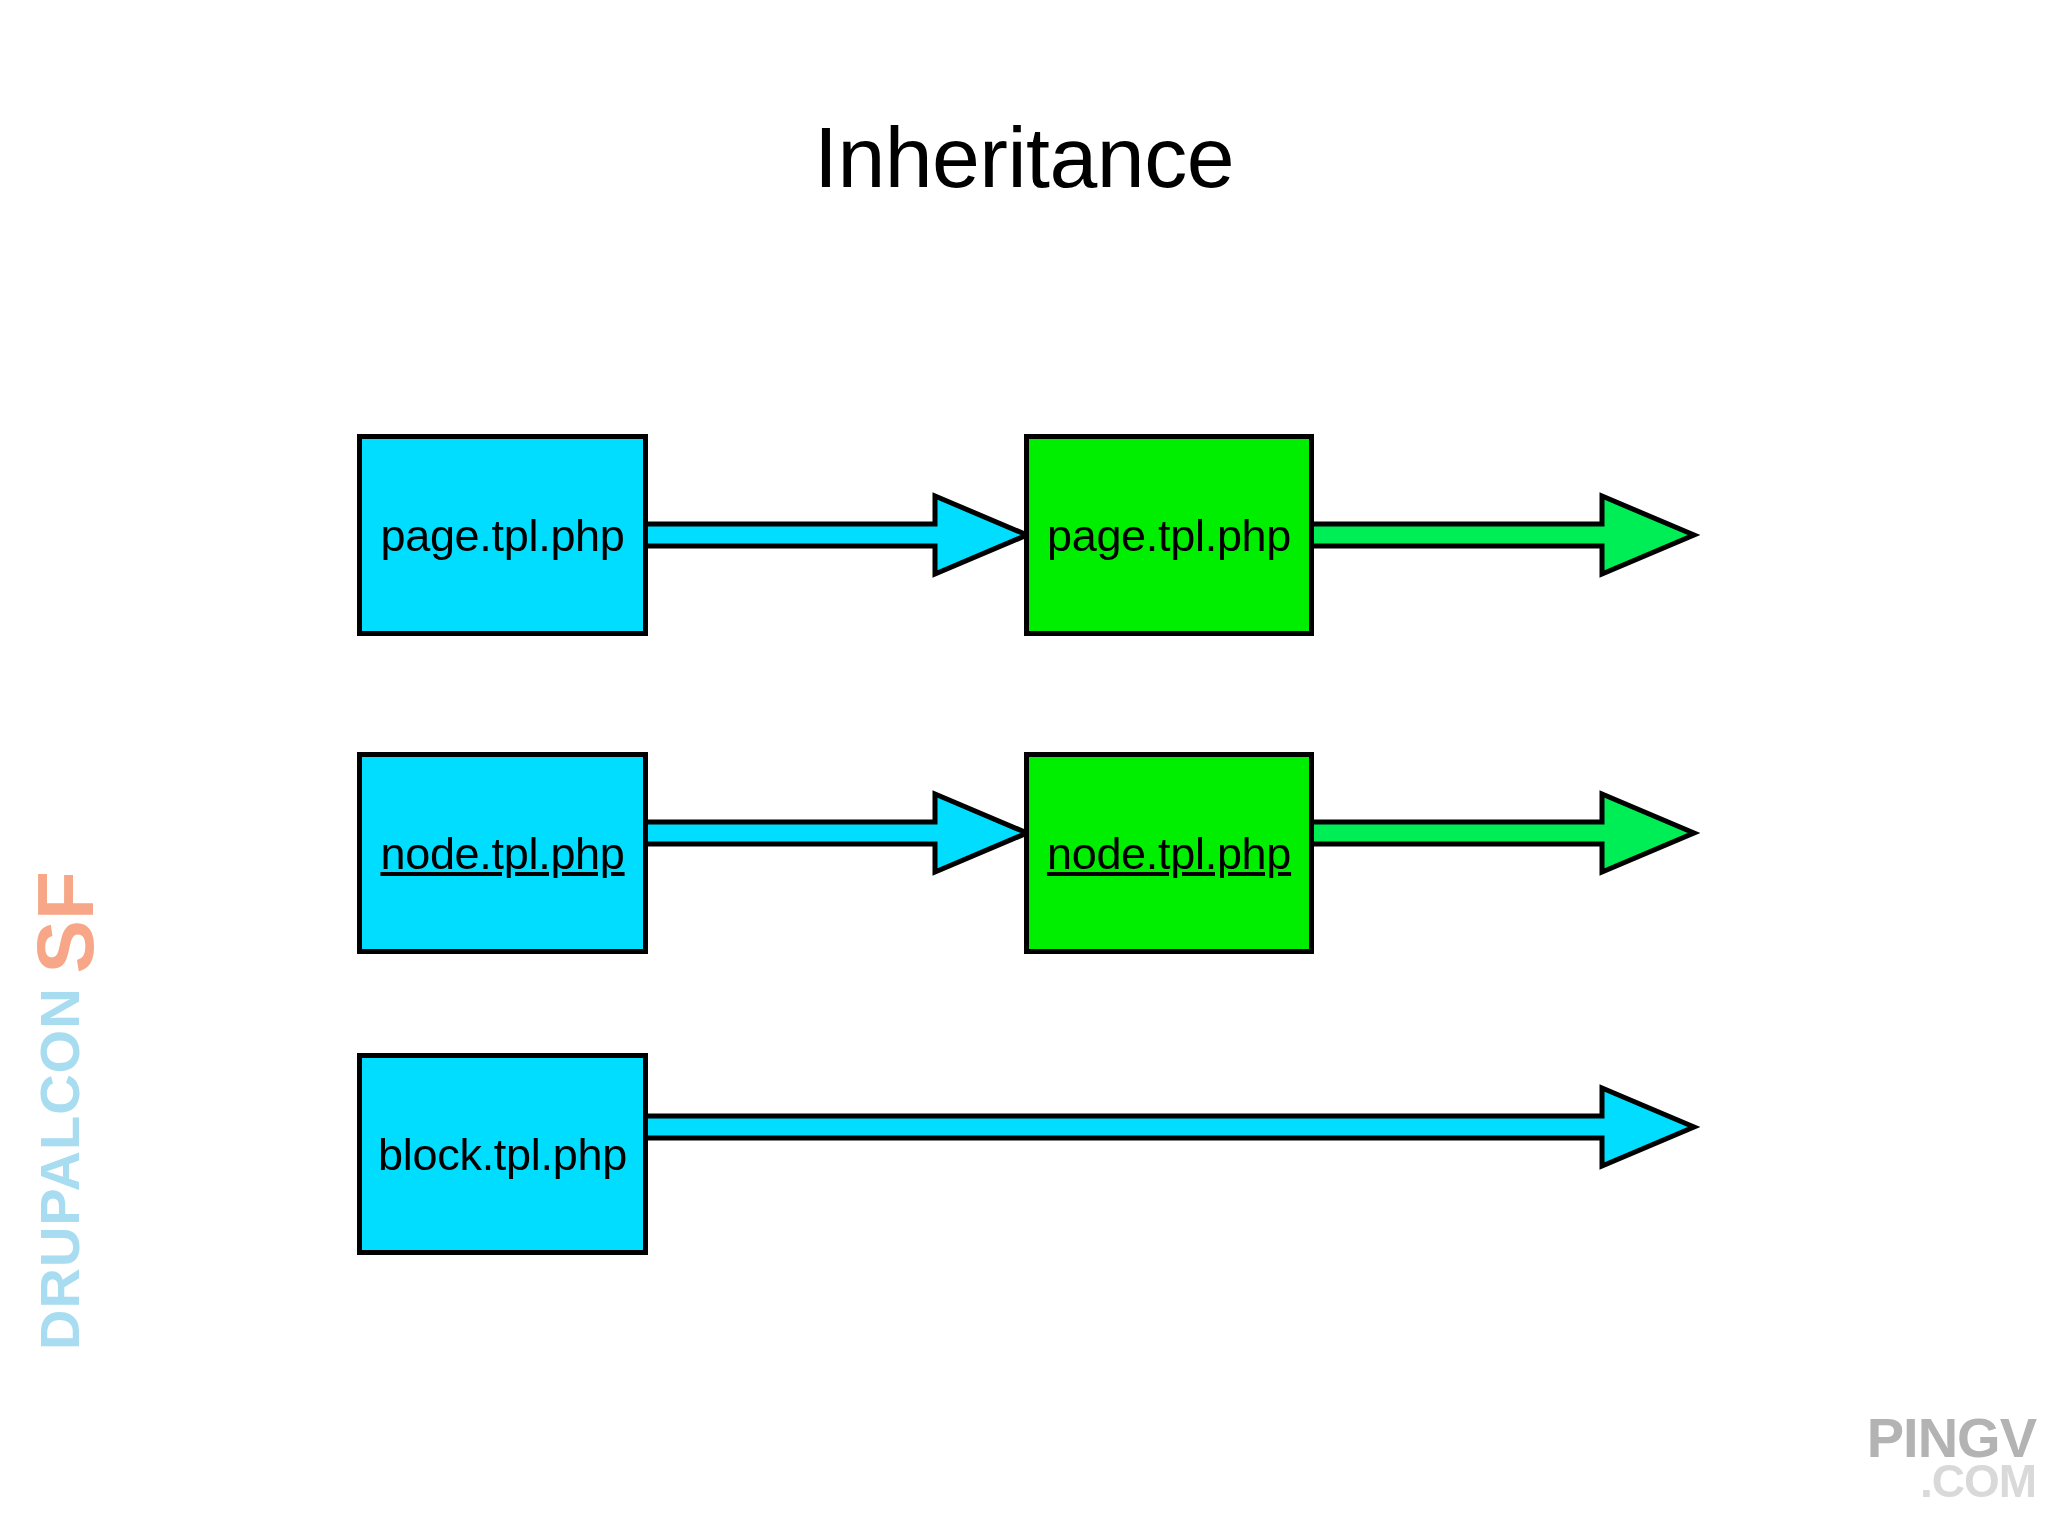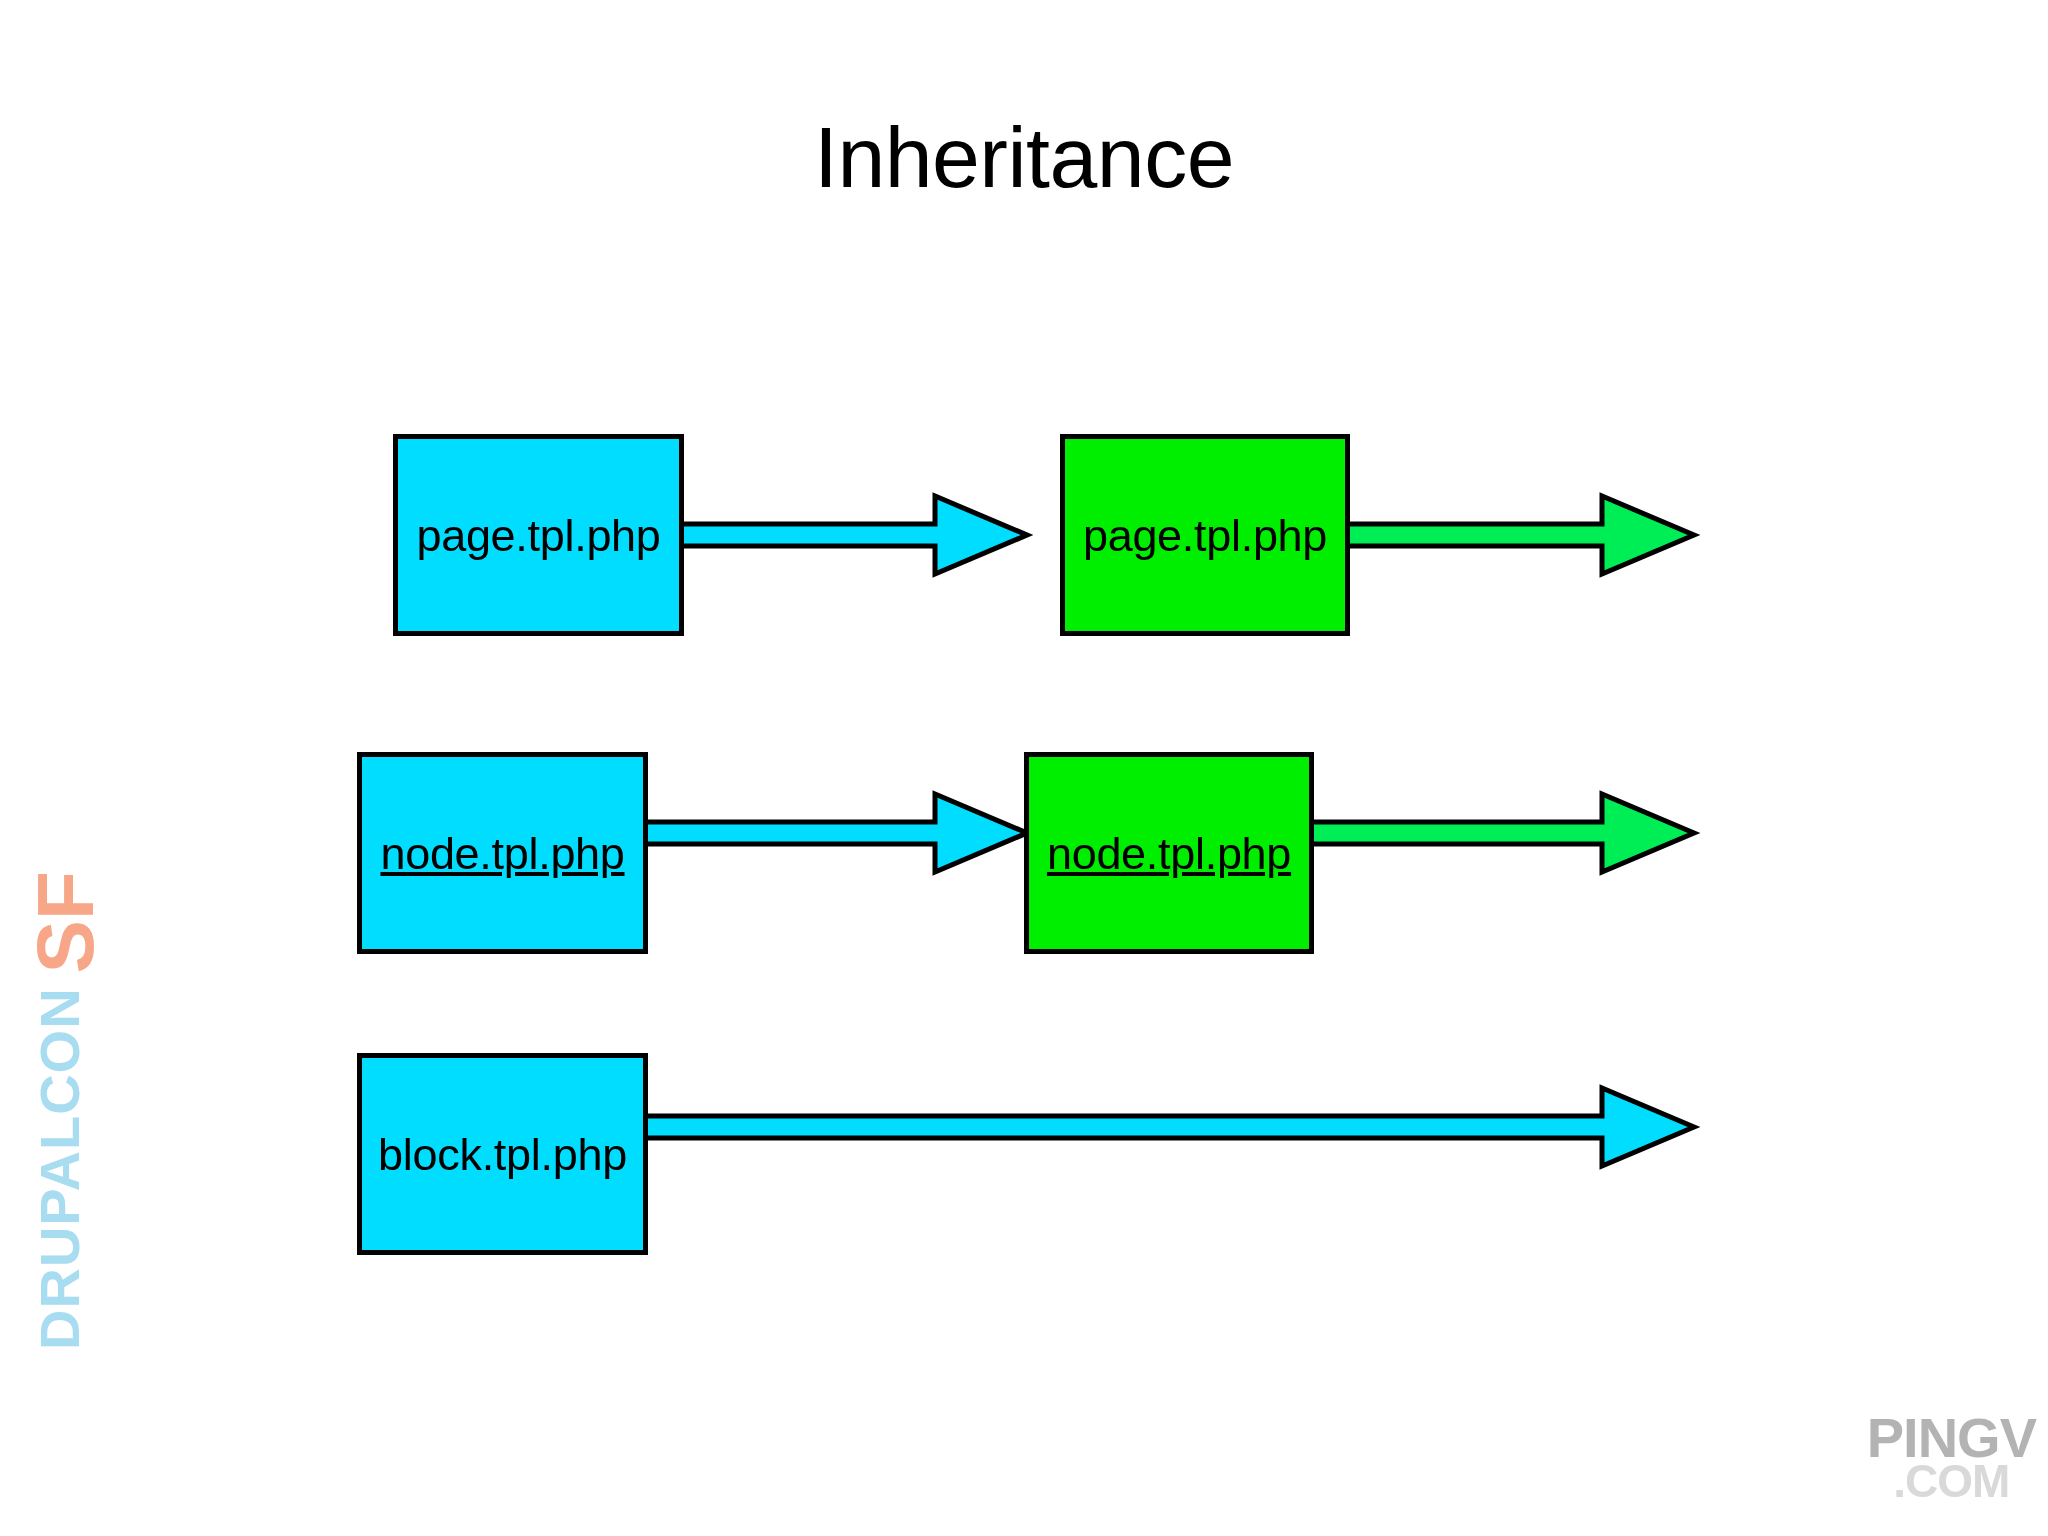--- a/index.html
+++ b/index.html
@@ -60,21 +60,21 @@
     font-weight: 400;
     color: #000000;
     line-height: 1;
     white-space: nowrap;
     letter-spacing: -0.3px;
   }
   .box-blue  { background: #00DDFF; }
   .box-green { background: #00EE00; }
 
   
-  .row1 { top: 434px;  height: 202px; margin-left: 36px; }
+  .row1 { top: 434px;  height: 202px; }
   .row2 { top: 752px;  height: 202px; text-decoration: underline; }
   .row3 { top: 1053px; height: 202px; }
 
   
   .colA { left: 357px;  width: 291px; }
   .colB { left: 1024px; width: 290px; }
 
   
   .arrow-layer {
     position: absolute;
@@ -124,21 +124,21 @@
     height: 46px;
     margin-left: 2px;
     top: 18px;
   }
 
   
   #pingv-logo {
     position: absolute;
     right: 36px;
     bottom: 34px;
-    text-align: center;
+    text-align: right;
     line-height: 0.86;
   }
   #pingv-word {
     display: block;
     font-family: "Liberation Sans", sans-serif;
     font-size: 56px;
     font-weight: 700;
     color: #B3B3B3;
     letter-spacing: -1px;
   }

